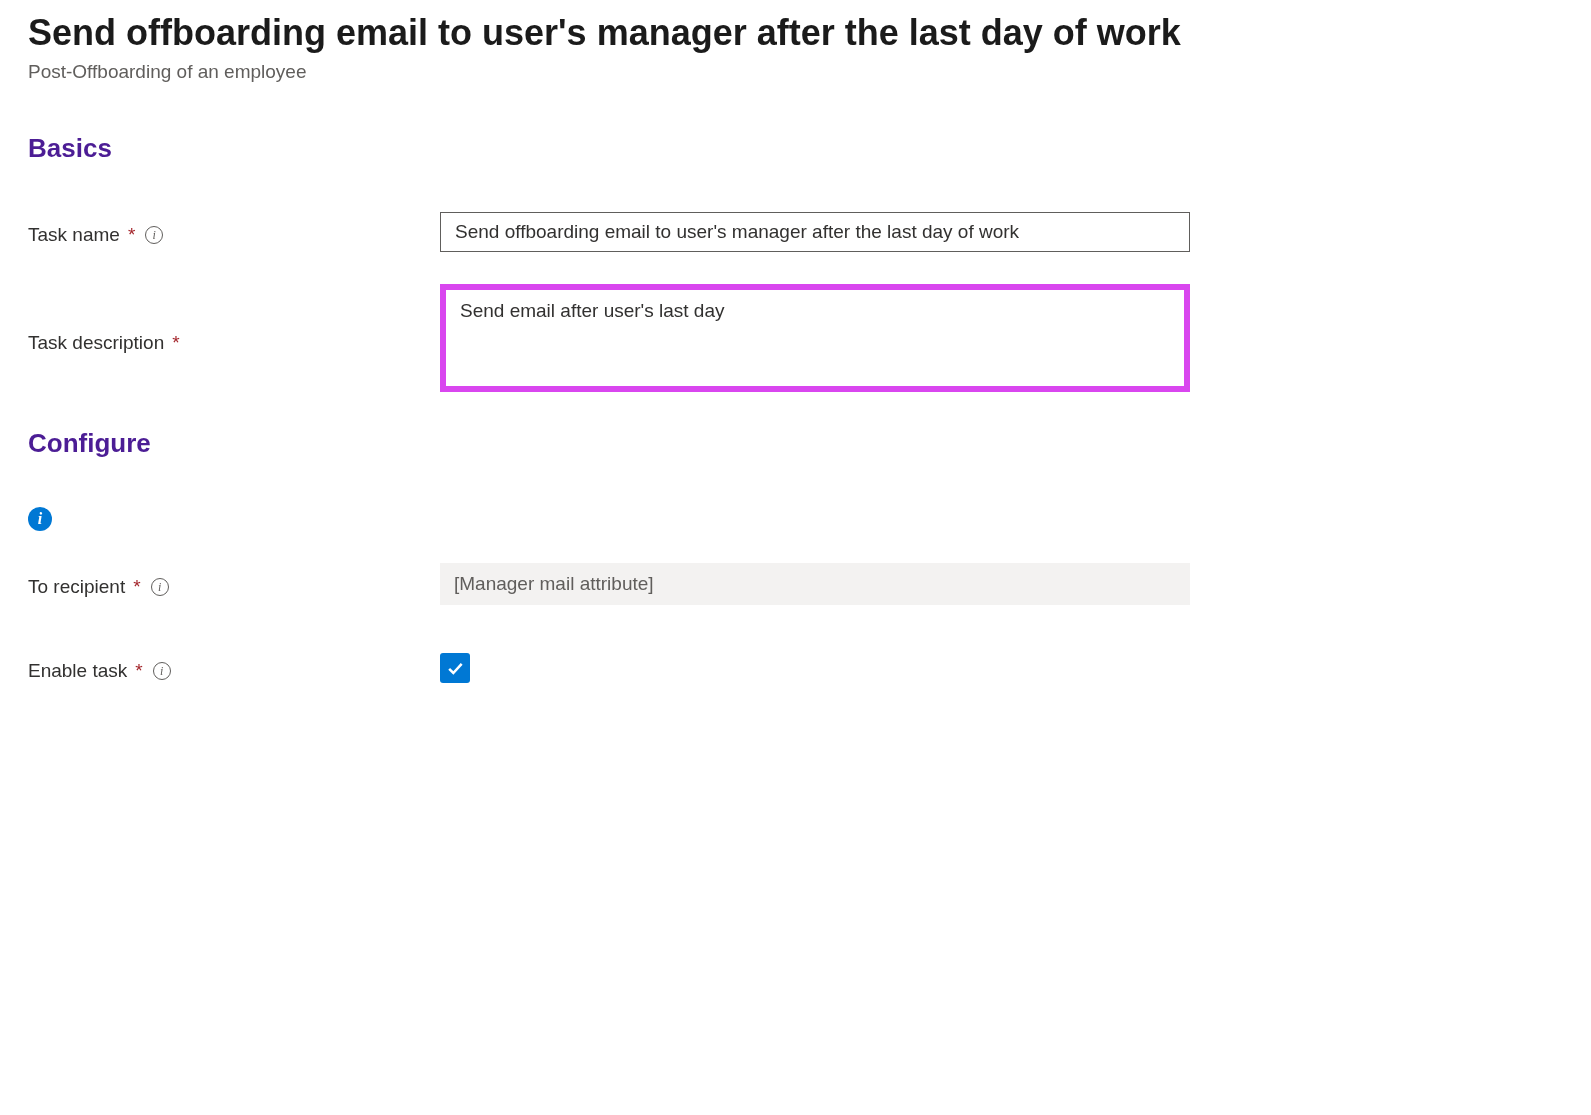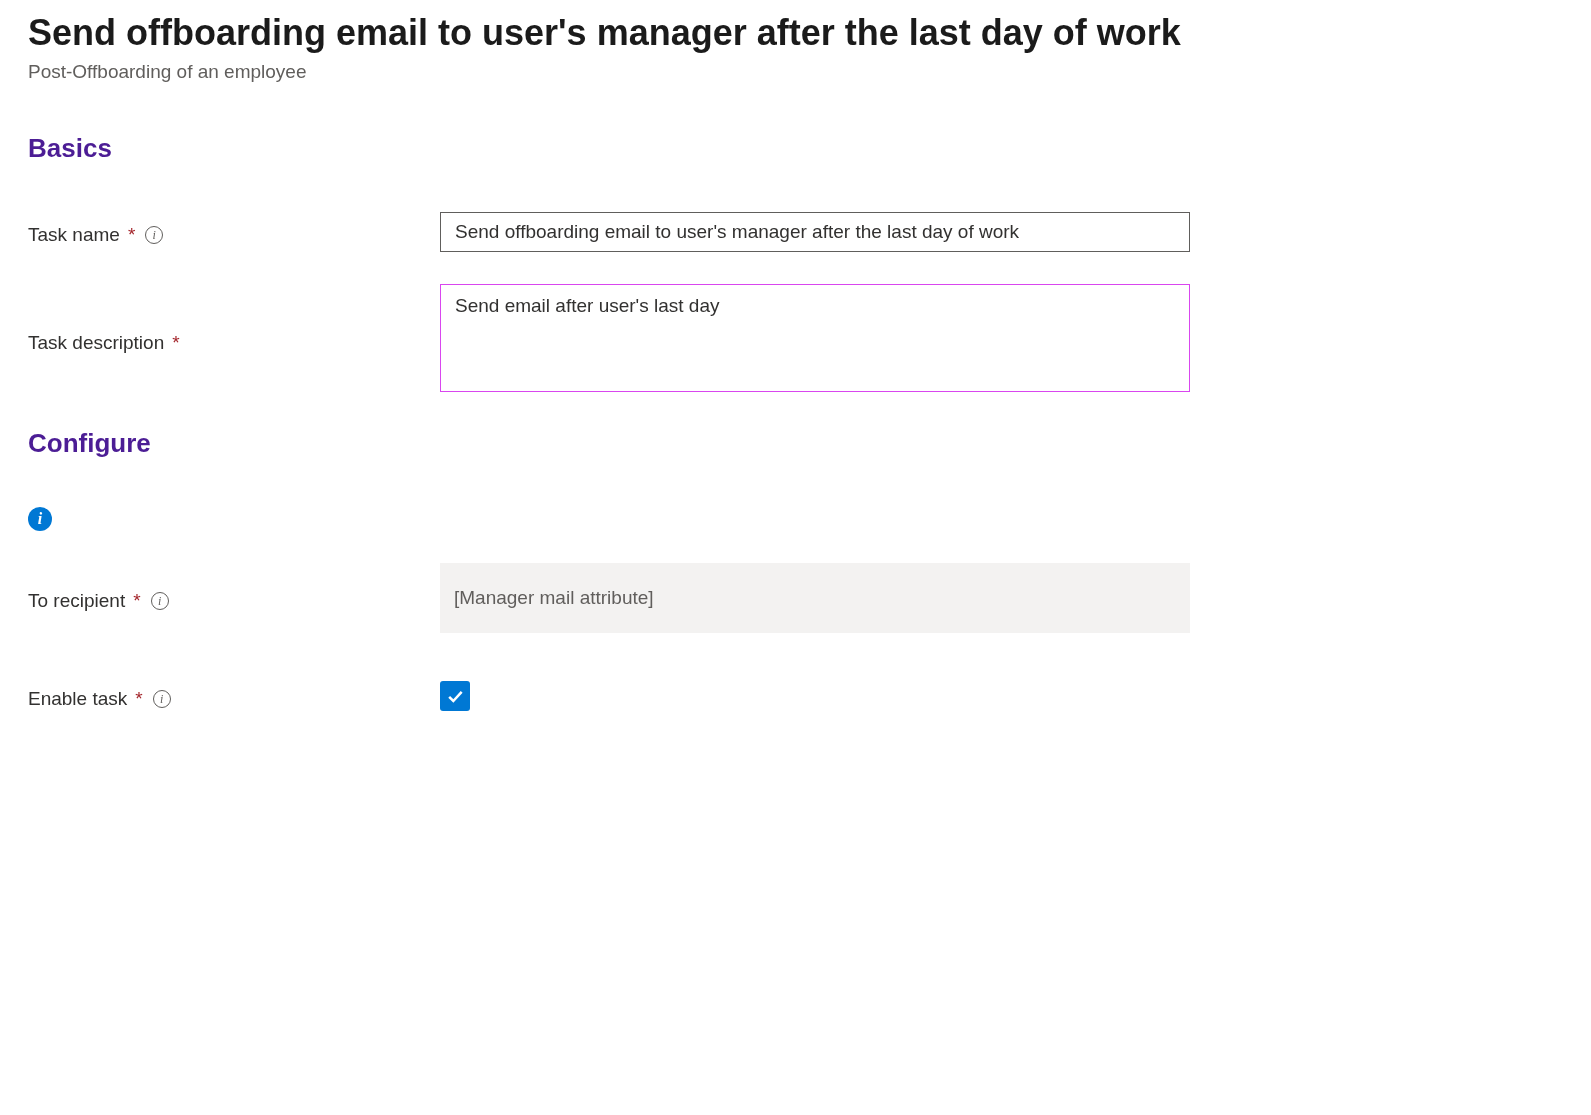--- a/index.html
+++ b/index.html
@@ -73,21 +73,21 @@
       width: 100%;
       border: 1px solid #605e5c;
       padding: 8px 14px;
       font-size: 19px;
       font-family: inherit;
       color: #323130;
       background: #ffffff;
     }
     .textarea-input {
       width: 100%;
-      border: 1px solid #d946ef;
+      border: 6px solid #d946ef;
       padding: 10px 14px;
       font-size: 19px;
       font-family: inherit;
       color: #323130;
       background: #ffffff;
       resize: none;
       height: 108px;
     }
     .info-banner {
       display: flex;
@@ -109,21 +109,21 @@
       font-weight: 700;
       font-style: italic;
       font-family: Georgia, serif;
       font-size: 16px;
       flex-shrink: 0;
     }
     .readonly-field {
       width: 100%;
       background: #f3f2f1;
       border: none;
-      padding: 24px 14px;
+      padding: 10px 14px;
       font-size: 19px;
       color: #605e5c;
       font-family: inherit;
     }
     .checkbox-wrap {
       display: inline-flex;
       align-items: center;
       justify-content: center;
       width: 30px;
       height: 30px;

